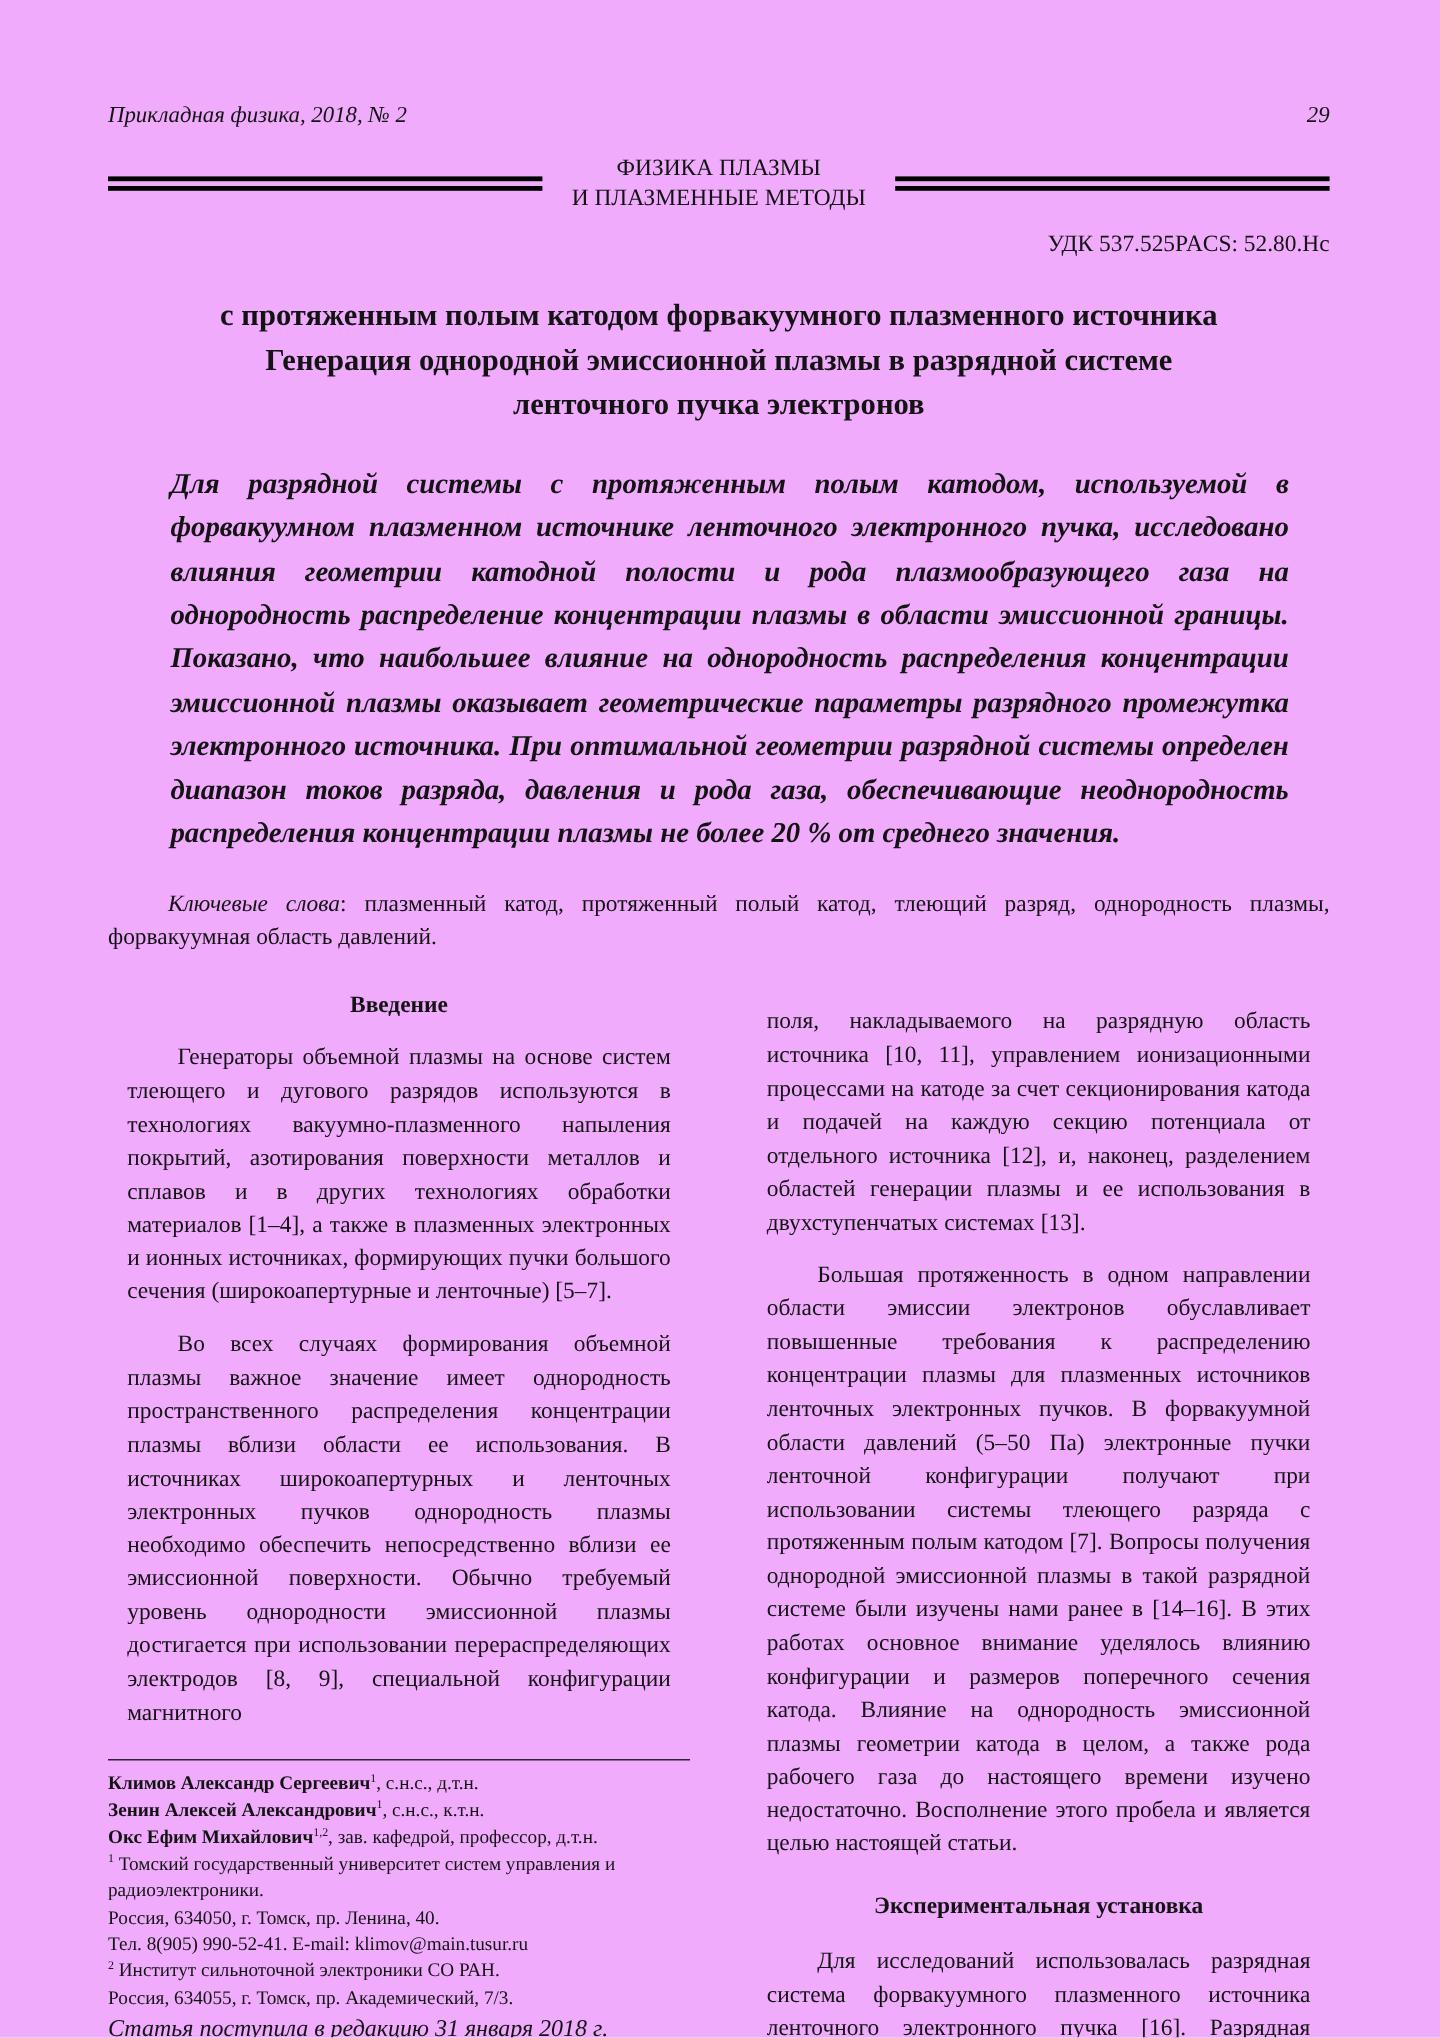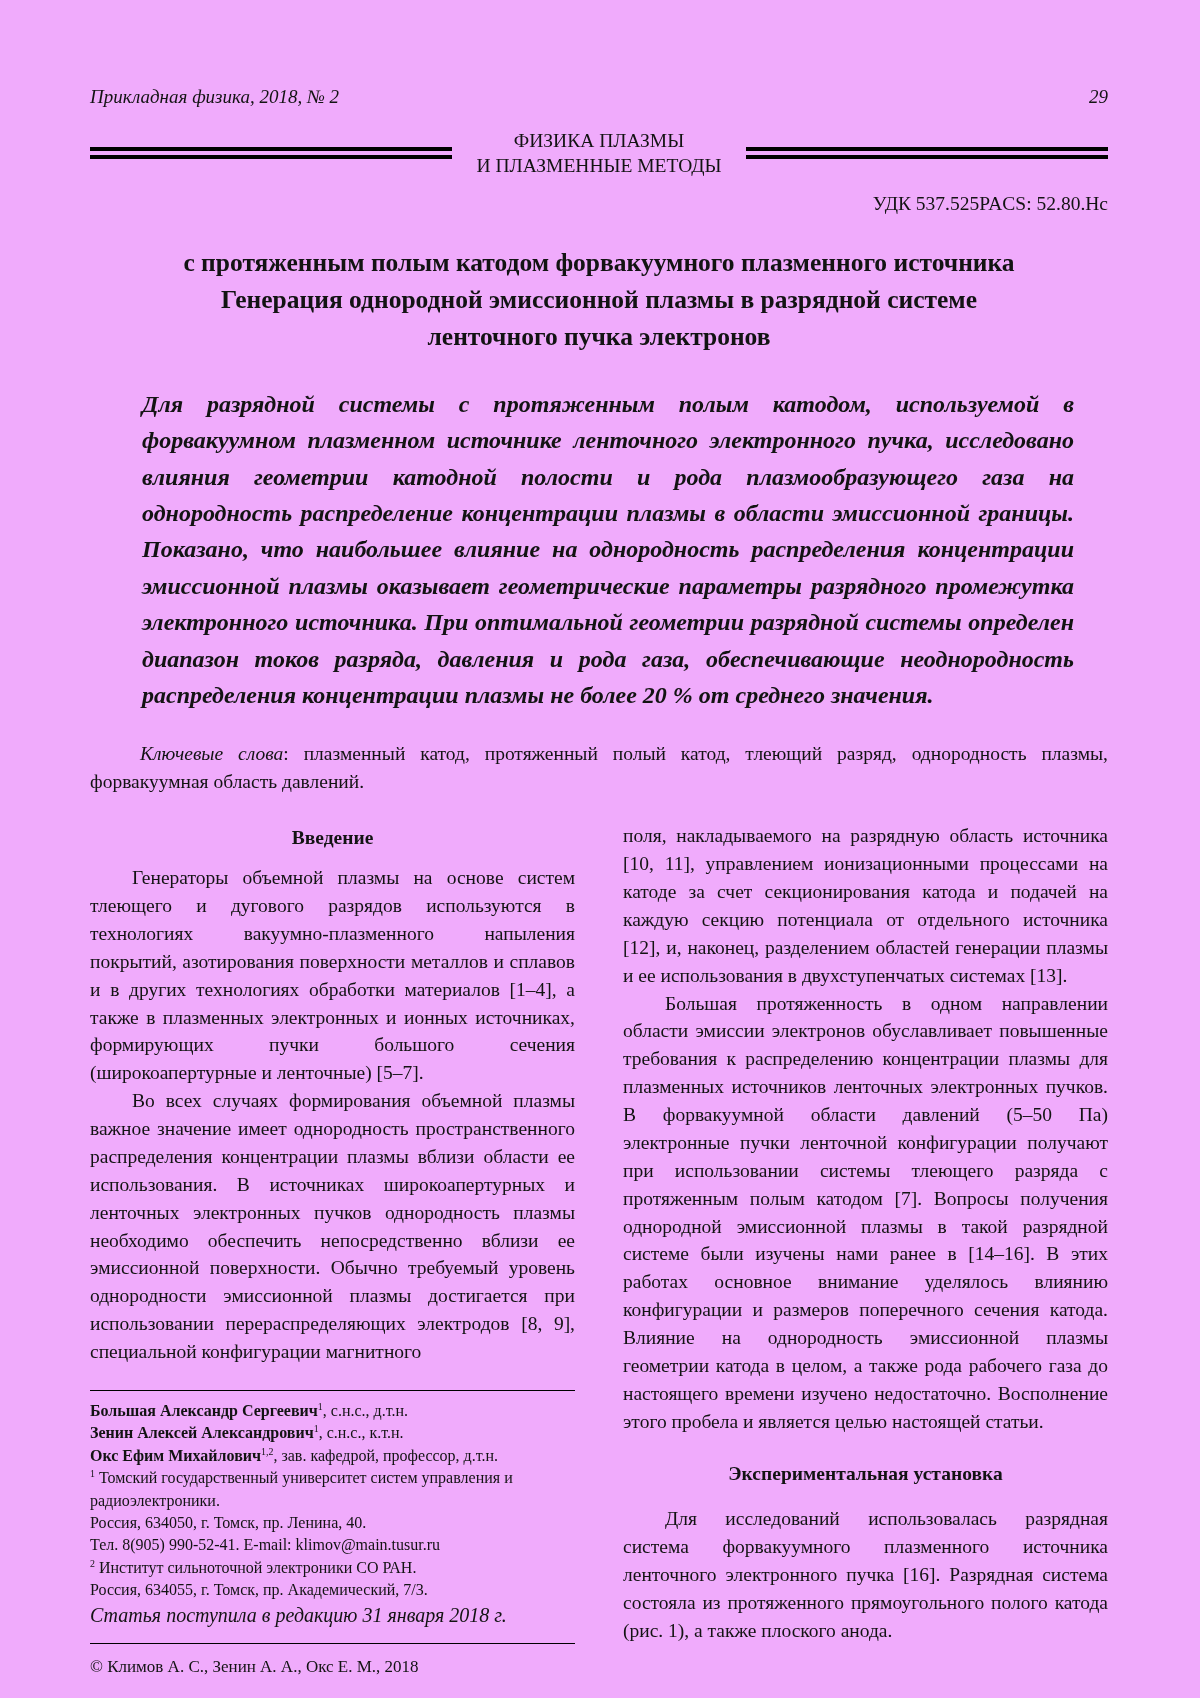--- a/index.html
+++ b/index.html
@@ -40,21 +40,21 @@
     font-weight: bold; font-style: italic;
     font-size: 24px; line-height: 1.52; text-align: justify;
   }
   .keywords {
     margin: 26px 0 0; font-size: 19.5px; line-height: 1.45;
     text-align: justify; text-indent: 50px;
   }
   .kw-label { font-style: italic; }
   .columns { display: flex; gap: 48px; margin-top: 26px; }
   .col { flex: 1; font-size: 19.5px; line-height: 1.43; text-align: justify; }
-  .col p { margin: 0; text-indent: 42px; }
+  .col p { margin: 16px; text-indent: 42px; }
   .col p.no-indent { text-indent: 0; }
   .col-heading {
     text-align: center; font-weight: bold; font-size: 19.5px;
     margin: 2px 0 12px;
   }
   .col-heading.mid { margin: 24px 0 18px; }
   .footnotes {
     margin-top: 24px; border-top: 1px solid #000; padding-top: 9px;
     font-size: 16px; line-height: 1.4; text-align: left;
   }
@@ -103,21 +103,21 @@
   </p>
 
   <div class="columns">
 
     <div class="col">
       <div class="col-heading">Введение</div>
       <p>Генераторы объемной плазмы на основе систем тлеющего и дугового разрядов используются в технологиях вакуумно-плазменного напыления покрытий, азотирования поверхности металлов и сплавов и в других технологиях обработки материалов [1–4], а также в плазменных электронных и ионных источниках, формирующих пучки большого сечения (широкоапертурные и ленточные) [5–7].</p>
       <p>Во всех случаях формирования объемной плазмы важное значение имеет однородность пространственного распределения концентрации плазмы вблизи области ее использования. В источниках широкоапертурных и ленточных электронных пучков однородность плазмы необходимо обеспечить непосредственно вблизи ее эмиссионной поверхности. Обычно требуемый уровень однородности эмиссионной плазмы достигается при использовании перераспределяющих электродов [8, 9], специальной конфигурации магнитного</p>
 
       <div class="footnotes">
-        <div class="fn-line"><span class="fn-name">Большая Александр Сергеевич</span><sup>1</sup><span>, с.н.с., д.т.н.</span></div>
+        <div class="fn-line"><span class="fn-name">Климов Александр Сергеевич</span><sup>1</sup><span>, с.н.с., д.т.н.</span></div>
         <div class="fn-line"><span class="fn-name">Зенин Алексей Александрович</span><sup>1</sup><span>, с.н.с., к.т.н.</span></div>
         <div class="fn-line"><span class="fn-name">Окс Ефим Михайлович</span><sup>1,2</sup><span>, зав. кафедрой, профессор, д.т.н.</span></div>
         <div class="fn-line"><sup>1</sup><span> Томский государственный университет систем управления и радиоэлектроники.</span></div>
         <div class="fn-line">Россия, 634050, г. Томск, пр. Ленина, 40.</div>
         <div class="fn-line">Тел. 8(905) 990-52-41. E-mail: klimov@main.tusur.ru</div>
         <div class="fn-line"><sup>2</sup><span> Институт сильноточной электроники СО РАН.</span></div>
         <div class="fn-line">Россия, 634055, г. Томск, пр. Академический, 7/3.</div>
         <div class="received">Статья поступила в редакцию 31 января 2018 г.</div>
         <hr class="fn-divider">
         <div class="copyright">© Климов А. С., Зенин А. А., Окс Е. М., 2018</div>

